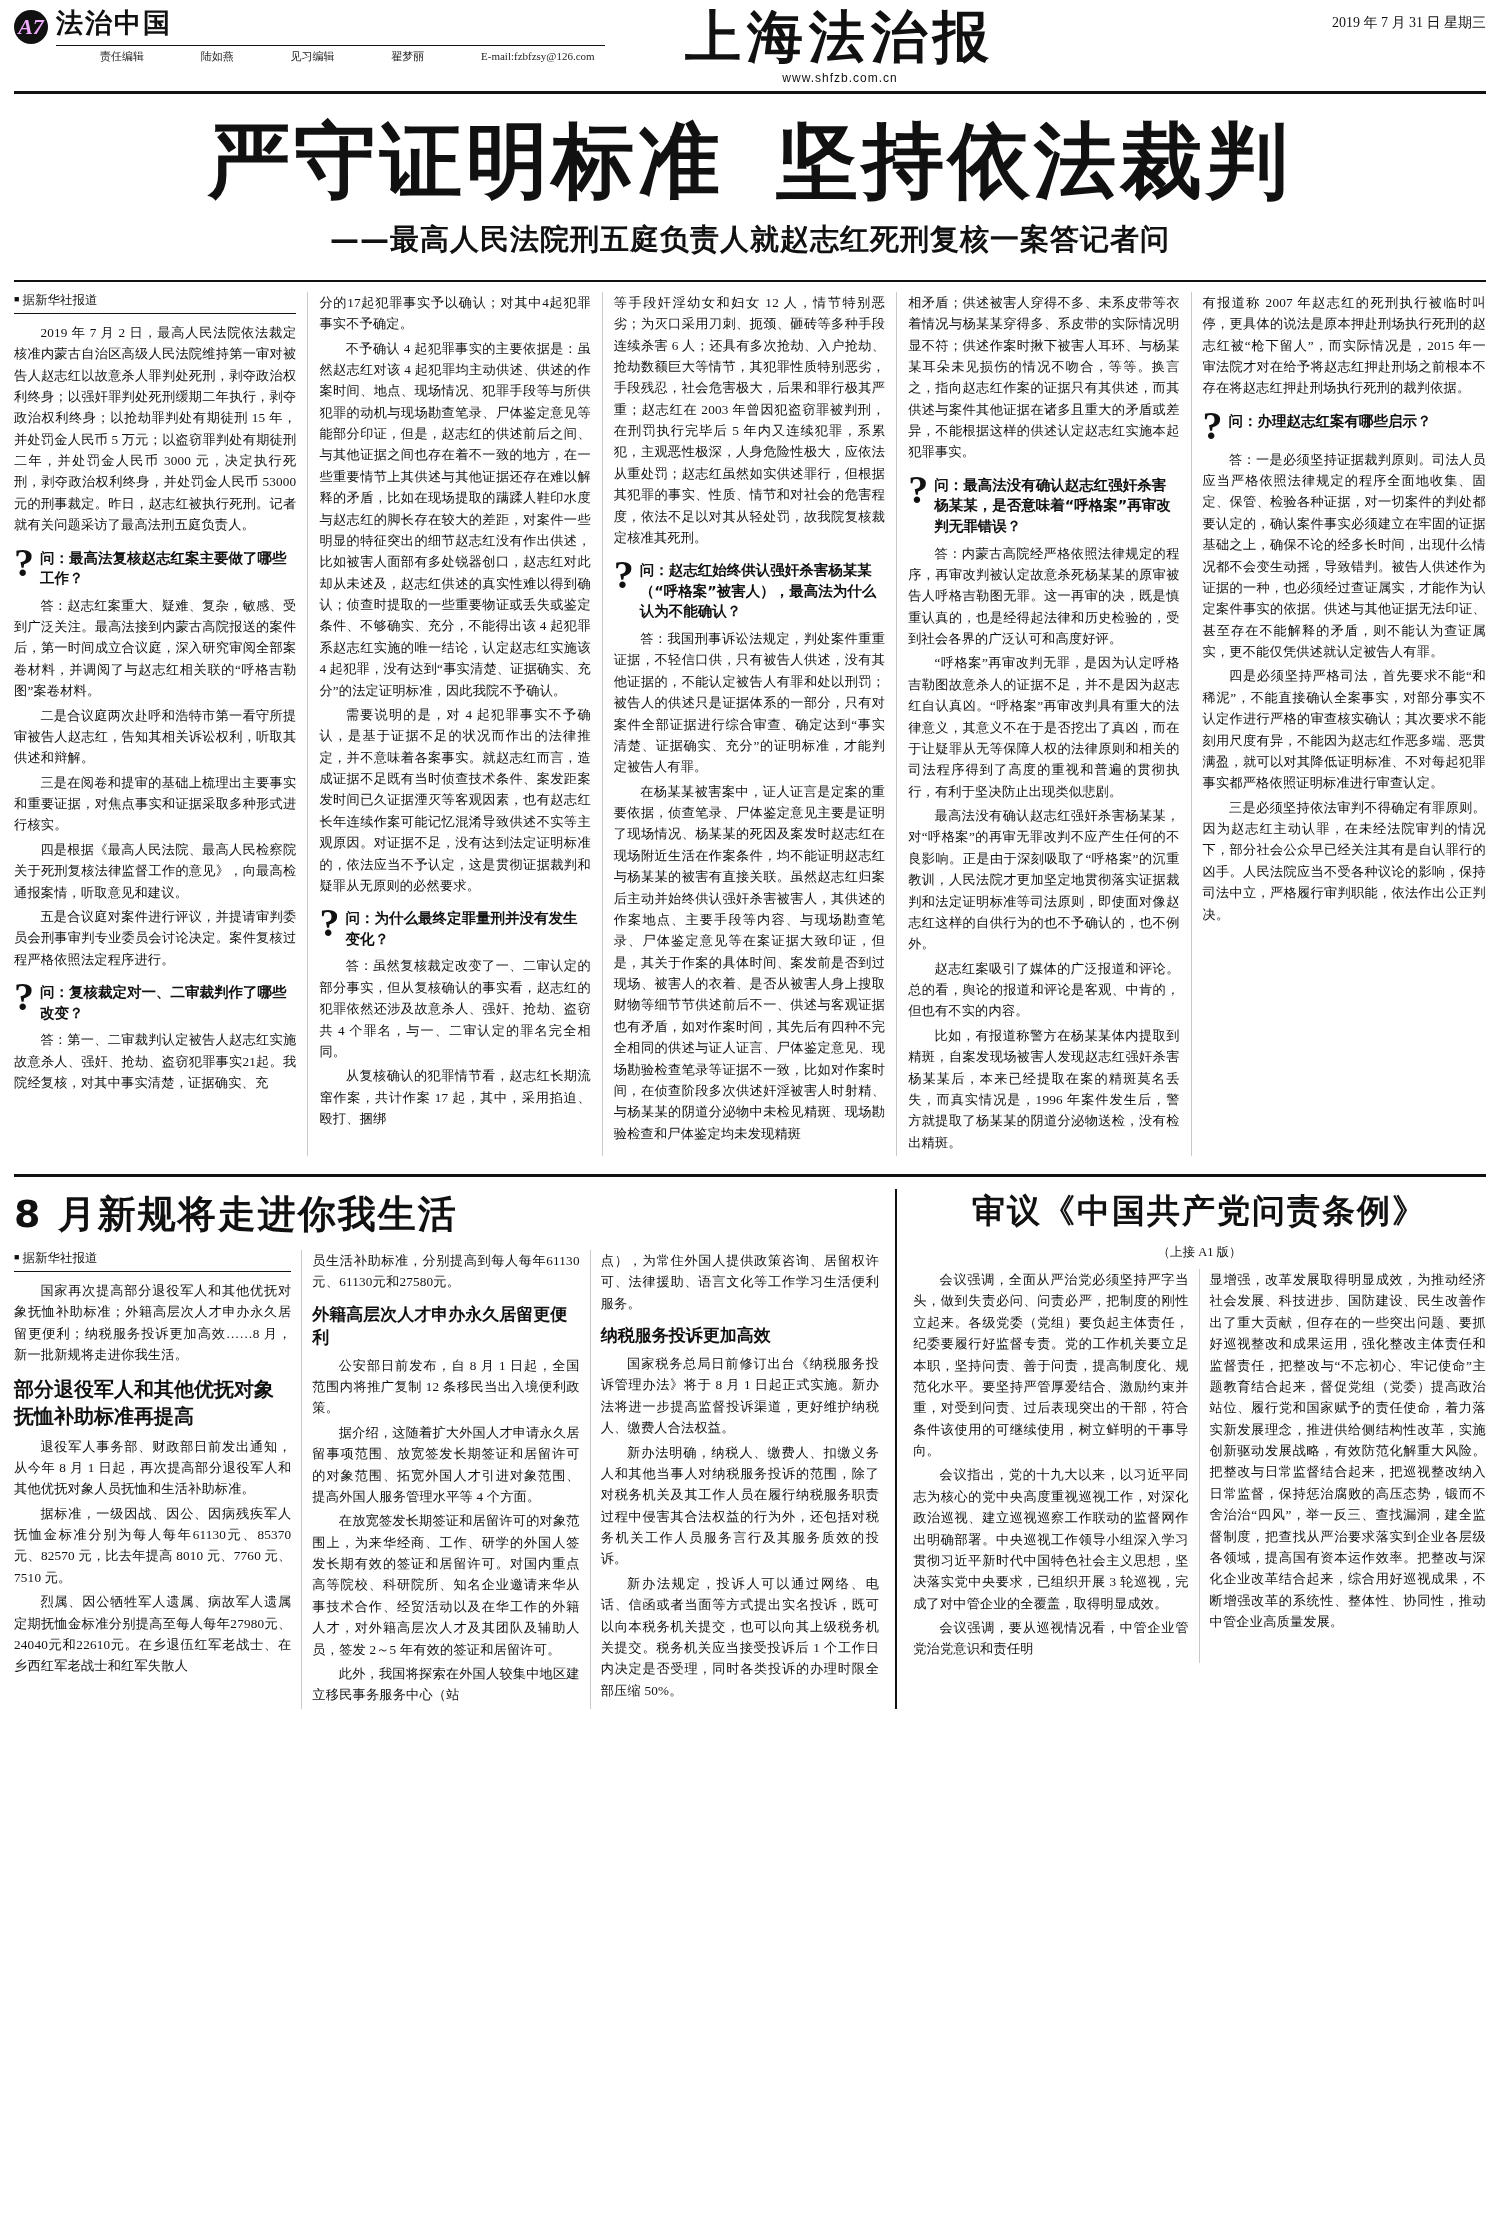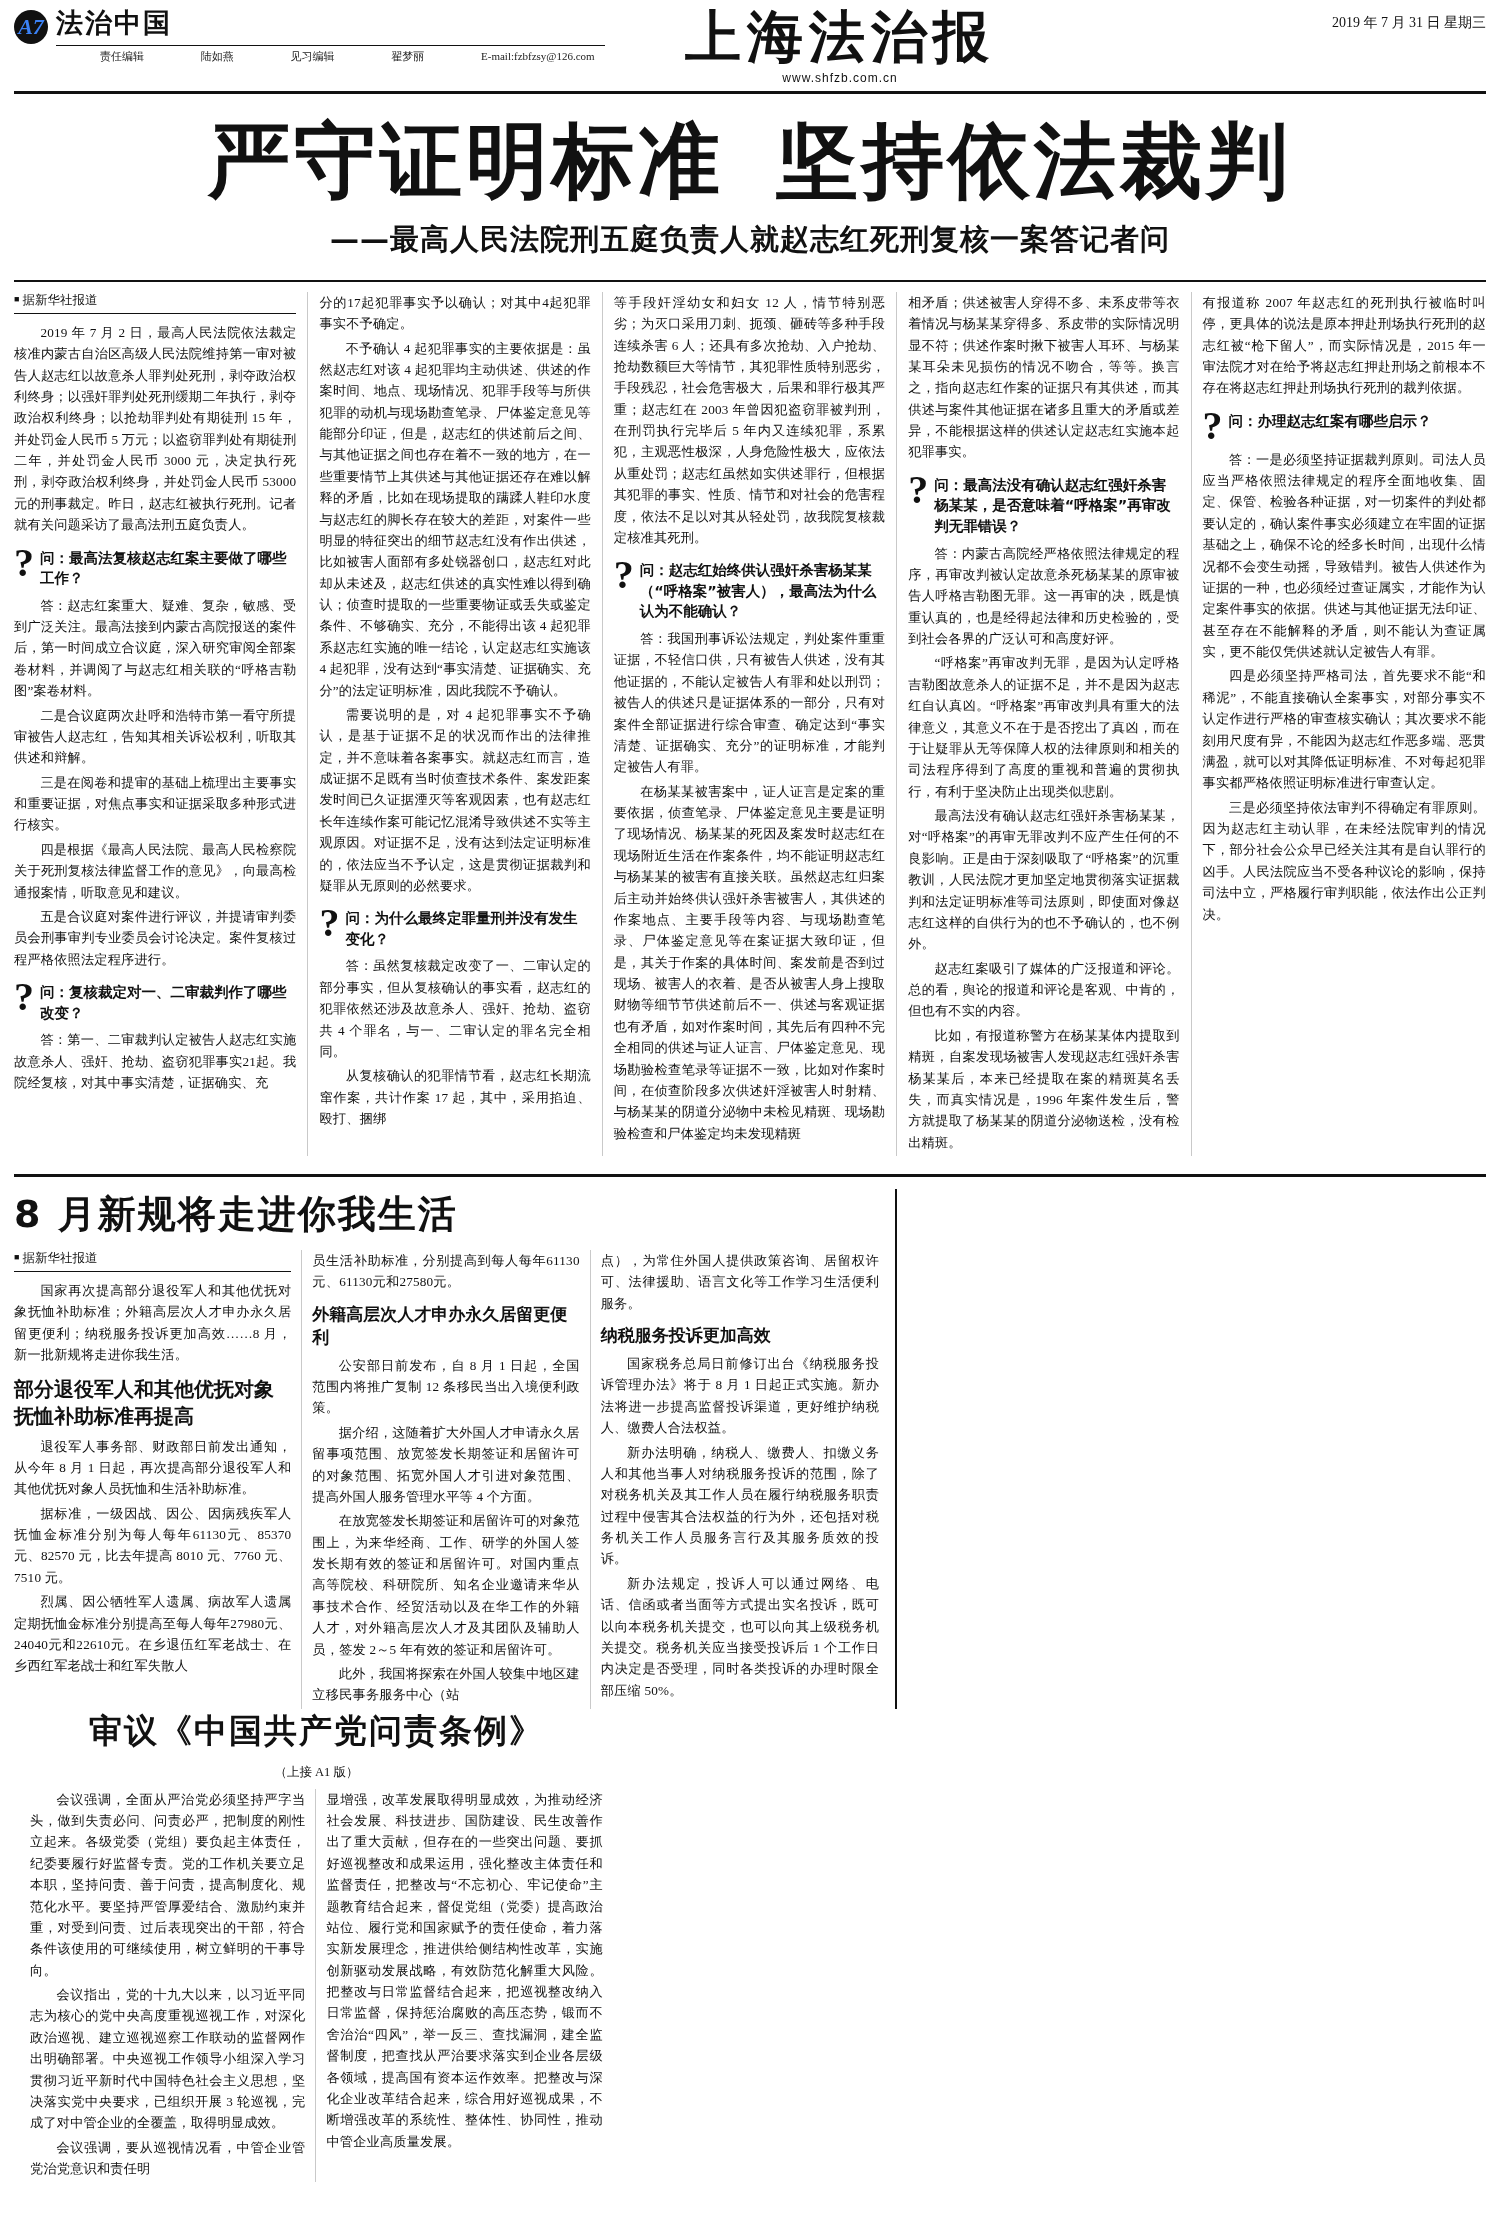--- a/index.html
+++ b/index.html
@@ -15,21 +15,21 @@
   
   .masthead {
     display: flex;
     align-items: flex-start;
     border-bottom: 3px solid #111;
     padding-bottom: 6px;
   }
   .mh-left { display: flex; align-items: flex-start; gap: 8px; width: 430px; }
   .page-badge {
     width: 34px; height: 34px; border-radius: 50%;
-    background: #111; color: #3b82f6;
+    background: #111; color: #f0abfc;
     display: flex; align-items: center; justify-content: center;
     font-weight: bold; font-size: 22px; font-style: italic;
     font-family: "Liberation Serif", serif;
     flex: 0 0 auto; margin-top: 2px;
   }
   .mh-sec { padding-top: 0; }
   .mh-sec-title {
     font-size: 27px; font-weight: bold; letter-spacing: 2px;
     font-family: "DejaVu Sans", sans-serif;
     line-height: 1.1;
@@ -112,21 +112,20 @@
     font-family: "DejaVu Sans", sans-serif;
     padding-top: 2px;
   }
 
   
   .lower {
     display: flex;
     margin-top: 18px;
     border-top: 3px solid #111;
     padding-top: 12px;
-    flex-direction: column;
   }
   .lower-left { width: 60%; padding-right: 16px; border-right: 2px solid #111; }
   .lower-right { width: 40%; padding-left: 16px; }
 
   .lower-title {
     font-size: 38px; font-weight: bold; letter-spacing: 2px;
     font-family: "DejaVu Sans", sans-serif;
     margin: 0 0 10px 0;
   }
   .lower-title.center { text-align: center; font-size: 33px; }

